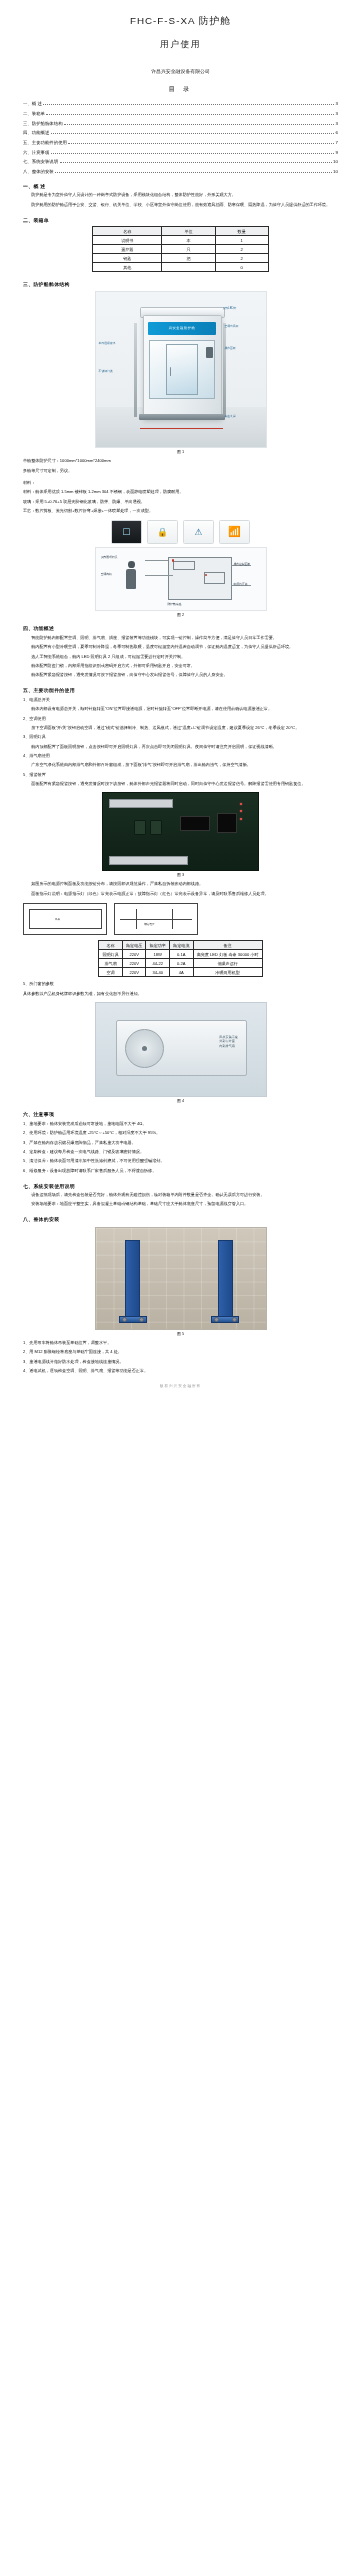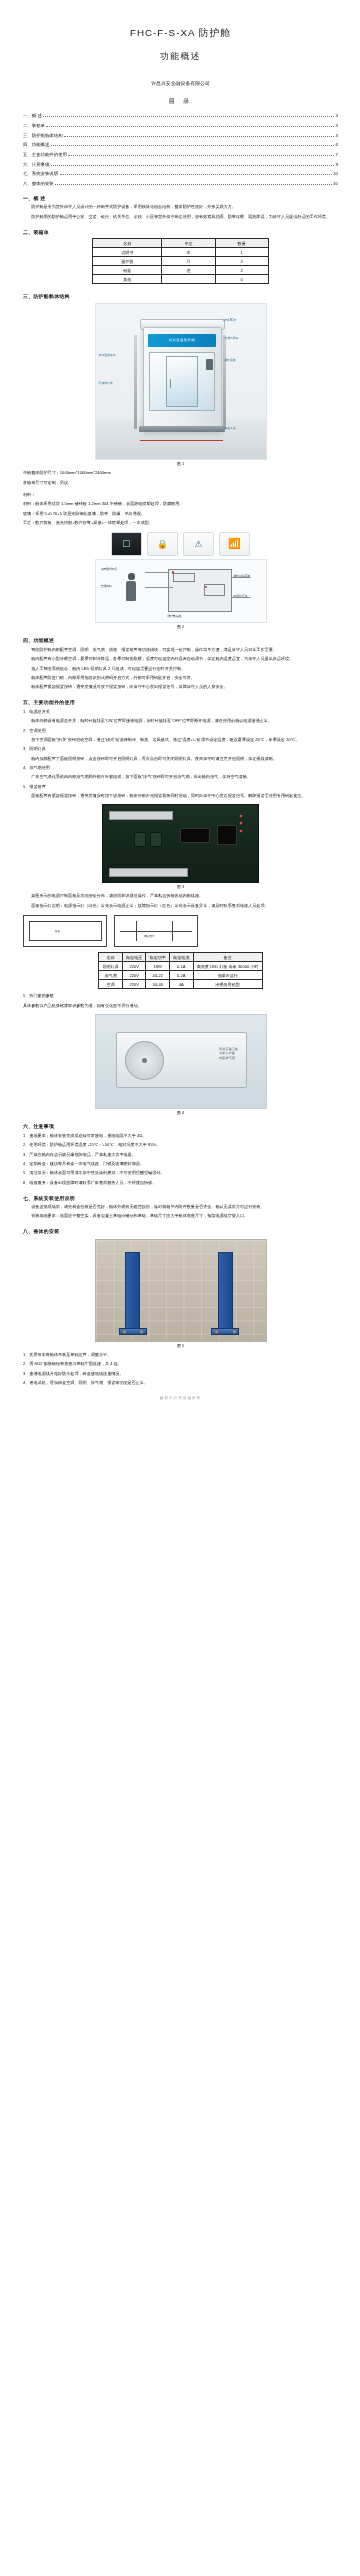--- a/index.html
+++ b/index.html
@@ -1,18 +1,18 @@
 <!DOCTYPE html>
 <html style="font-size:8.2px"><head>
 <meta charset="utf-8">
 <style>
   html,body{margin:0;padding:0;background:#ffffff;}
   body{font-family:"Liberation Sans","DejaVu Sans",sans-serif;color:#111;}
   .page{width:361px;margin:0 auto;position:relative;background:#fff;padding:0 0 15.5px 0;box-sizing:border-box;}
-  .inner{width:315px;margin:16px auto;}
+  .inner{width:315px;margin:4px auto;}
   .doc-title{text-align:center;font-size:9.8px;letter-spacing:1px;padding-top:11.3px;color:#1a1a1a;font-weight:400;}
   .doc-sub{text-align:center;font-size:8.8px;letter-spacing:1.5px;margin-top:9.3px;line-height:1.5;color:#1a1a1a;}
   .company{text-align:center;font-size:4.9px;margin-top:17.5px;color:#222;}
   .toc-title{text-align:center;font-size:6.2px;letter-spacing:3.1px;margin-top:10.3px;color:#111;}
   .toc{margin-top:7.2px;font-size:4.4px;color:#111;}
   .toc-row{display:flex;align-items:baseline;margin-bottom:3.6px;}
   .toc-label{white-space:nowrap;}
   .toc-dots{flex:1;border-bottom:0.5px dotted #777;margin:0 1.5px 1.5px 1.5px;height:3.6px;}
   .toc-page{white-space:nowrap;}
   .h2{font-size:4.9px;font-weight:bold;margin:8.2px 0 3.6px 0;color:#111;letter-spacing:0.3px;}
@@ -83,21 +83,21 @@
   .sp{height:3.1px;}
 </style>
 </head>
 <body>
 
 <div class="page">
   <div class="inner">
 
     <div class="doc-title">FHC-F-S-XA  防护舱</div>
     <div class="doc-sub">
-      <div>功能概述</div>
+      <div>用户使用</div>
     </div>
     <div class="company">许昌兴安全融设备有限公司</div>
     <div class="toc-title">目  录</div>
 
     <div class="toc">
       <div class="toc-row">
         <span class="toc-label">一、概  述</span>
         <span class="toc-dots"></span>
         <span class="toc-page">3</span>
       </div>

